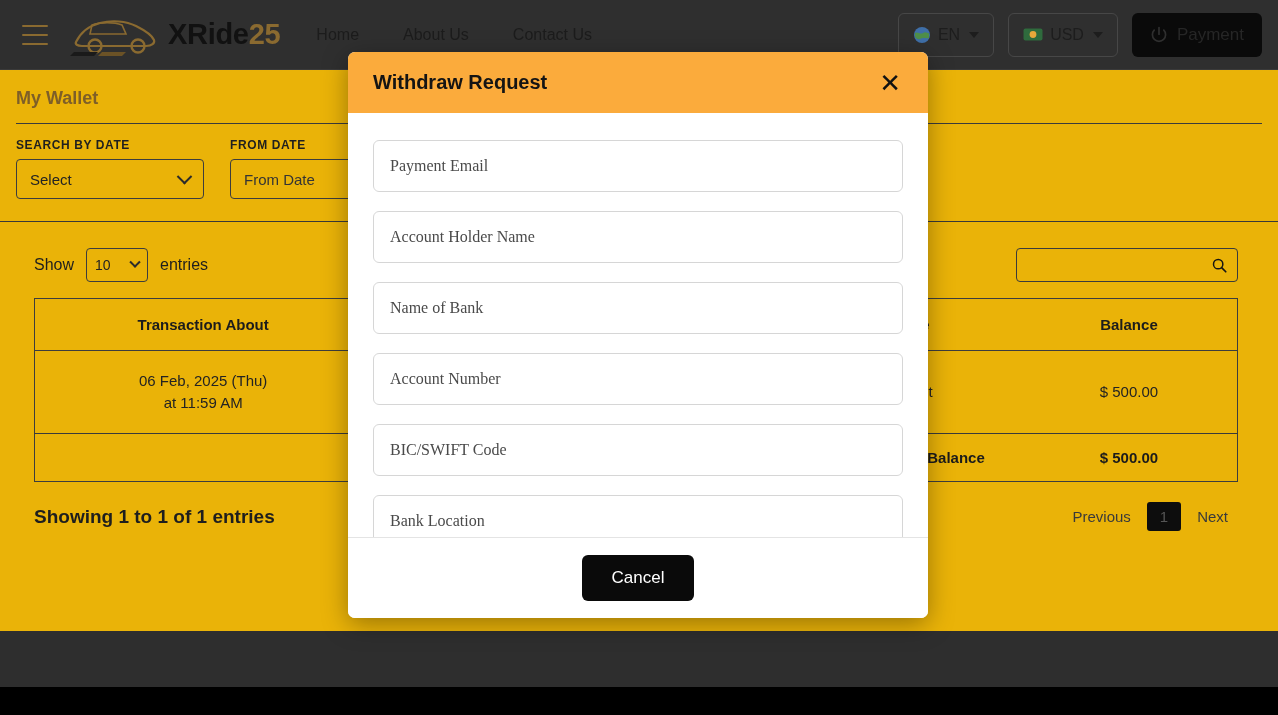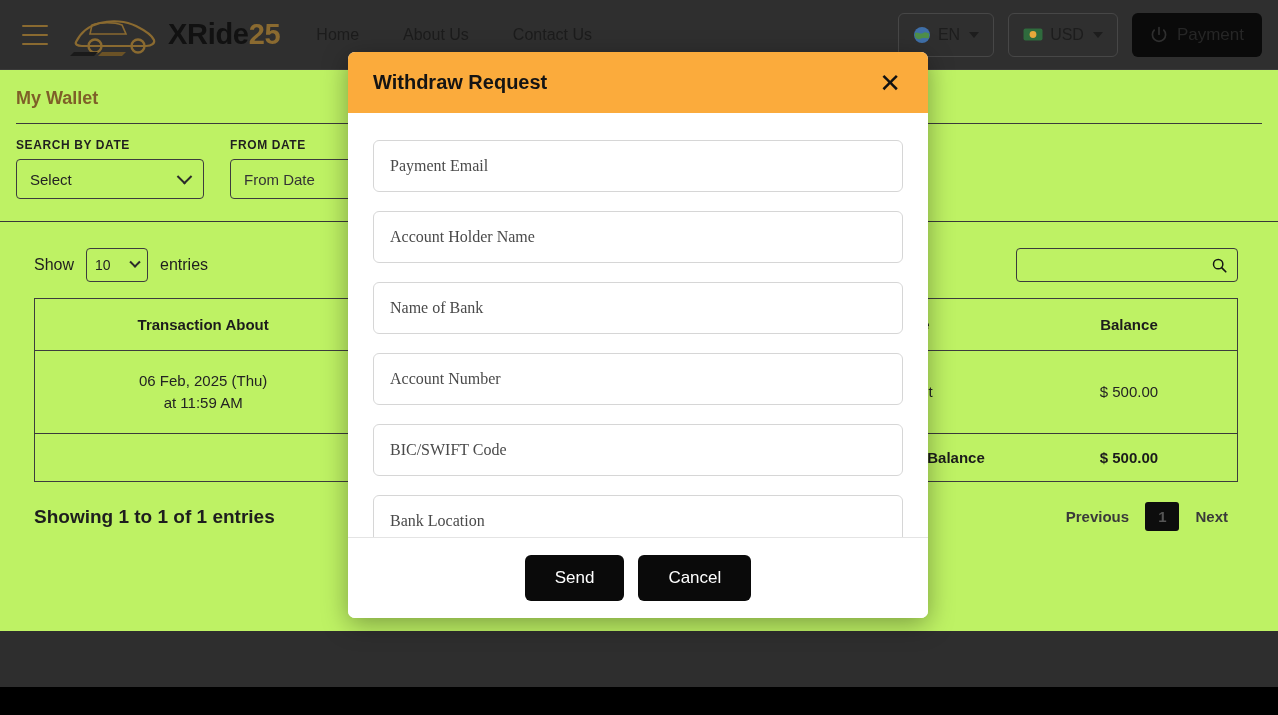--- a/index.html
+++ b/index.html
@@ -9,21 +9,21 @@
     width: 1278px; height: 715px;
     overflow: hidden;
     font-family: "Liberation Sans", "DejaVu Sans", sans-serif;
     background: #2e2e2e;
   }
 
   
   #page {
     position: absolute; inset: 0;
     width: 1278px; height: 631px;
-    background: #bef264;
+    background: #eab308;
   }
   
 
   .navbar {
     position: absolute; top: 0; left: 0;
     width: 1278px; height: 70px;
     background: #2f2f2f;
     border-bottom: 1px solid #3a3a3a;
     display: flex; align-items: center;
     padding: 0 16px;
@@ -157,21 +157,21 @@
   table.wallet tr.total td {
     font-weight: bold; color: #1b1b1b; padding: 13px 10px;
     border-bottom: none;
   }
 
   .table-bottom {
     display: flex; align-items: center; justify-content: space-between;
     padding: 20px 0 0 0;
   }
   .showing-text { font-size: 19px; color: #1e1e1e; font-weight: 600; }
-  .pager { display: flex; align-items: flex-end; gap: 6px; font-weight: bold; }
+  .pager { display: flex; align-items: flex-end; gap: 6px; }
   .pager a {
     font-size: 15px; color: #3a3a3a; padding: 6px 10px;
     text-decoration: none; cursor: pointer;
   }
   .pager a.active {
     background: #0d0d0d; color: #555555; border-radius: 3px;
     padding: 6px 13px;
   }
 
   .withdraw-row { display: flex; justify-content: center; padding: 26px 0 0 0; }
@@ -429,17 +429,16 @@
   <div class="modal-body">
     <input class="form-field" type="text" placeholder="Payment Email" style="">
     <input class="form-field" type="text" placeholder="Account Holder Name" style="">
     <input class="form-field" type="text" placeholder="Name of Bank" style="">
     <input class="form-field" type="text" placeholder="Account Number" style="">
     <input class="form-field" type="text" placeholder="BIC/SWIFT Code" style="">
     <input class="form-field" type="text" placeholder="Bank Location" style="">
   </div>
 
   <div class="modal-footer">
-    <button class="modal-btn">Send</button>
     <button class="modal-btn">Cancel</button>
   </div>
 
 </div>
 
 </body></html>

